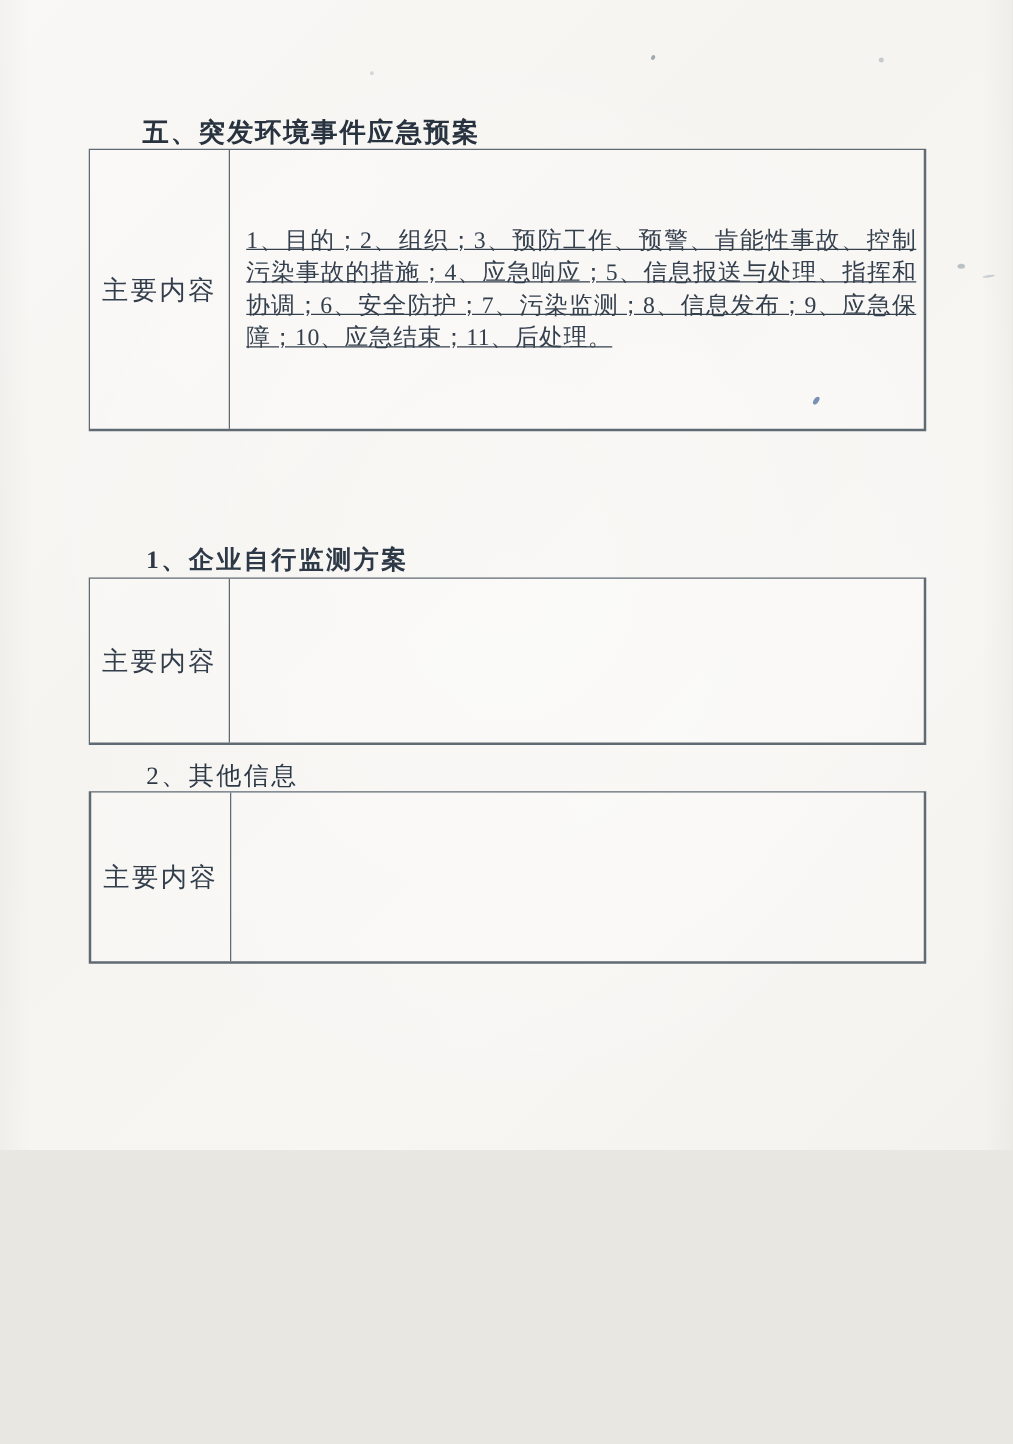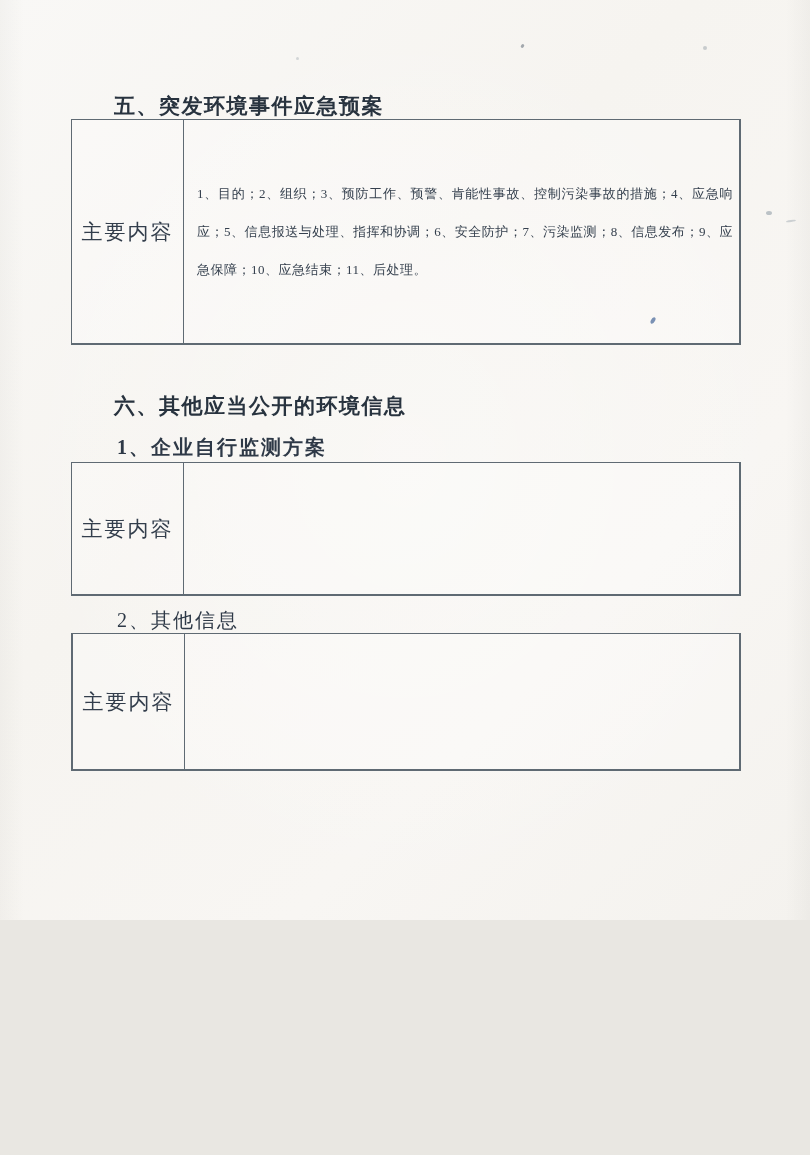--- a/index.html
+++ b/index.html
@@ -85,26 +85,27 @@
     white-space: nowrap;
   }
   .tbl-content-cell {
     flex: 1 1 auto;
     display: flex;
     align-items: center;
     box-sizing: border-box;
     padding: 10px 6px 10px 13px;
   }
   .tbl-content {
-    font-size: 13px;
-    line-height: 38px;
+    font-size: 19px;
+    line-height: 26px;
     letter-spacing: 0.5px;
     text-align: justify;
     color: #35404e;
     font-family: "Liberation Serif", "DejaVu Serif", serif;
+    text-decoration: underline;
   }
 
   .page-number {
     position: absolute;
     left: 117px;
     top: 1088px;
     font-size: 19px;
     letter-spacing: 1px;
     color: #39444f;
     font-family: "Liberation Serif", "DejaVu Serif", serif;
@@ -138,21 +139,20 @@
 
   <div class="doc-table tbl-1">
     <div class="tbl-label-cell">
       <span class="tbl-label">主要内容</span>
     </div>
     <div class="tbl-content-cell">
       <div class="tbl-content">1、目的；2、组织；3、预防工作、预警、肯能性事故、控制污染事故的措施；4、应急响应；5、信息报送与处理、指挥和协调；6、安全防护；7、污染监测；8、信息发布；9、应急保障；10、应急结束；11、后处理。</div>
     </div>
   </div>
 
-  <h1 class="heading-main heading-6">六、其他应当公开的环境信息</h1>
 
   <h2 class="heading-sub sub-1">1、企业自行监测方案</h2>
 
   <div class="doc-table tbl-2">
     <div class="tbl-label-cell">
       <span class="tbl-label">主要内容</span>
     </div>
     <div class="tbl-content-cell">
       <div class="tbl-content"></div>
     </div>

